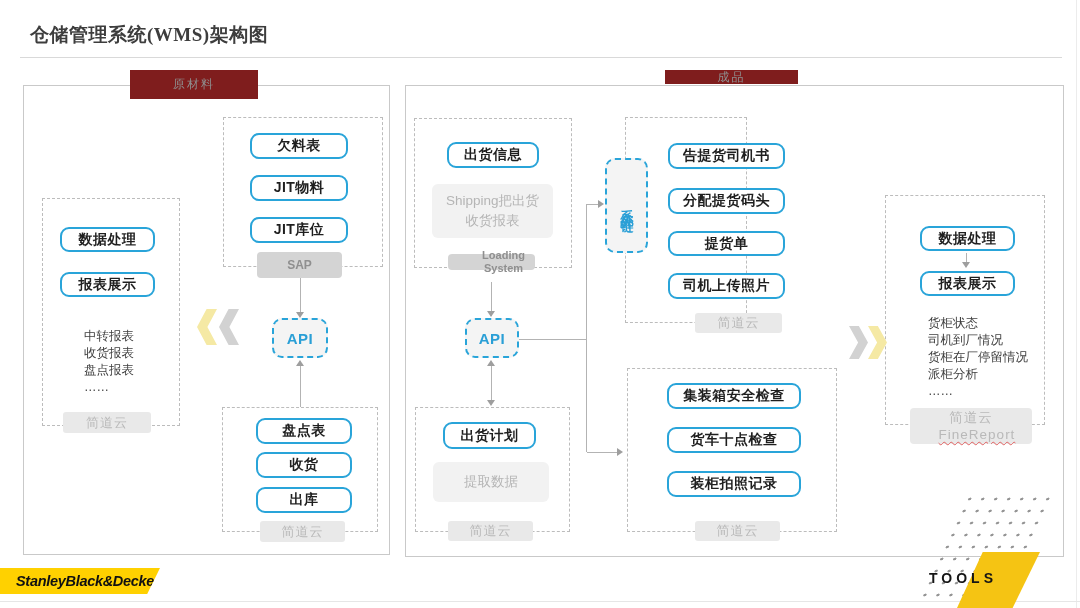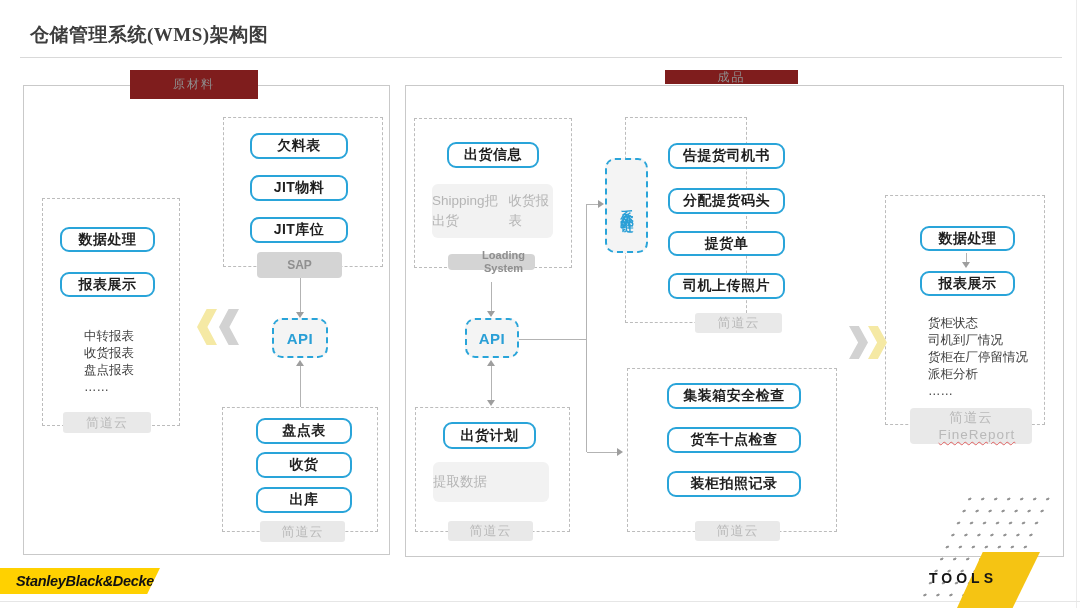--- a/index.html
+++ b/index.html
@@ -15,21 +15,21 @@
   .dashbox { border:1px dashed #bcbcbc; z-index:1; }
   .bbox { border:2px solid #29a4d9; border-radius:9px; background:#fff; color:#1f1f1f;
           font-weight:600; font-size:14px; display:flex; align-items:center;
           justify-content:center; z-index:2; letter-spacing:0.5px; }
   .tag { background:#e9e9e9; color:#b9b9b9; font-size:13px; border-radius:3px;
          display:flex; align-items:center; justify-content:center; z-index:3; letter-spacing:1px; }
   .dtag { background:#d4d4d4; color:#8f8f8f; font-weight:bold; border-radius:4px;
           display:flex; flex-direction:column; align-items:center; justify-content:center;
           z-index:3; }
   .note { background:#f2f2f2; color:#b5b5b5; border-radius:6px; font-size:13.5px;
-          display:flex; flex-direction:row; align-items:center; justify-content:space-between;
+          display:flex; flex-direction:column; align-items:center; justify-content:center;
           z-index:2; line-height:20px; }
   .api { border:2px dashed #29a4d9; border-radius:10px; background:#f4f4f4; color:#2a9fd6;
          font-size:15px; font-weight:600; display:flex; align-items:center;
          justify-content:center; z-index:3; letter-spacing:0.5px; }
   .ext { border:2px dashed #29a4d9; border-radius:10px; background:#f4f4f4; color:#2a9fd6;
          font-size:13px; font-weight:600; z-index:3; display:flex; align-items:center;
          justify-content:center; writing-mode:vertical-rl; letter-spacing:4px; }
   .list { color:#3f3f3f; font-size:12.5px; line-height:17px; z-index:2; }
   .line { background:#b3b3b3; z-index:1; }
   .arrd { width:0; height:0; border-left:4px solid transparent; border-right:4px solid transparent;

